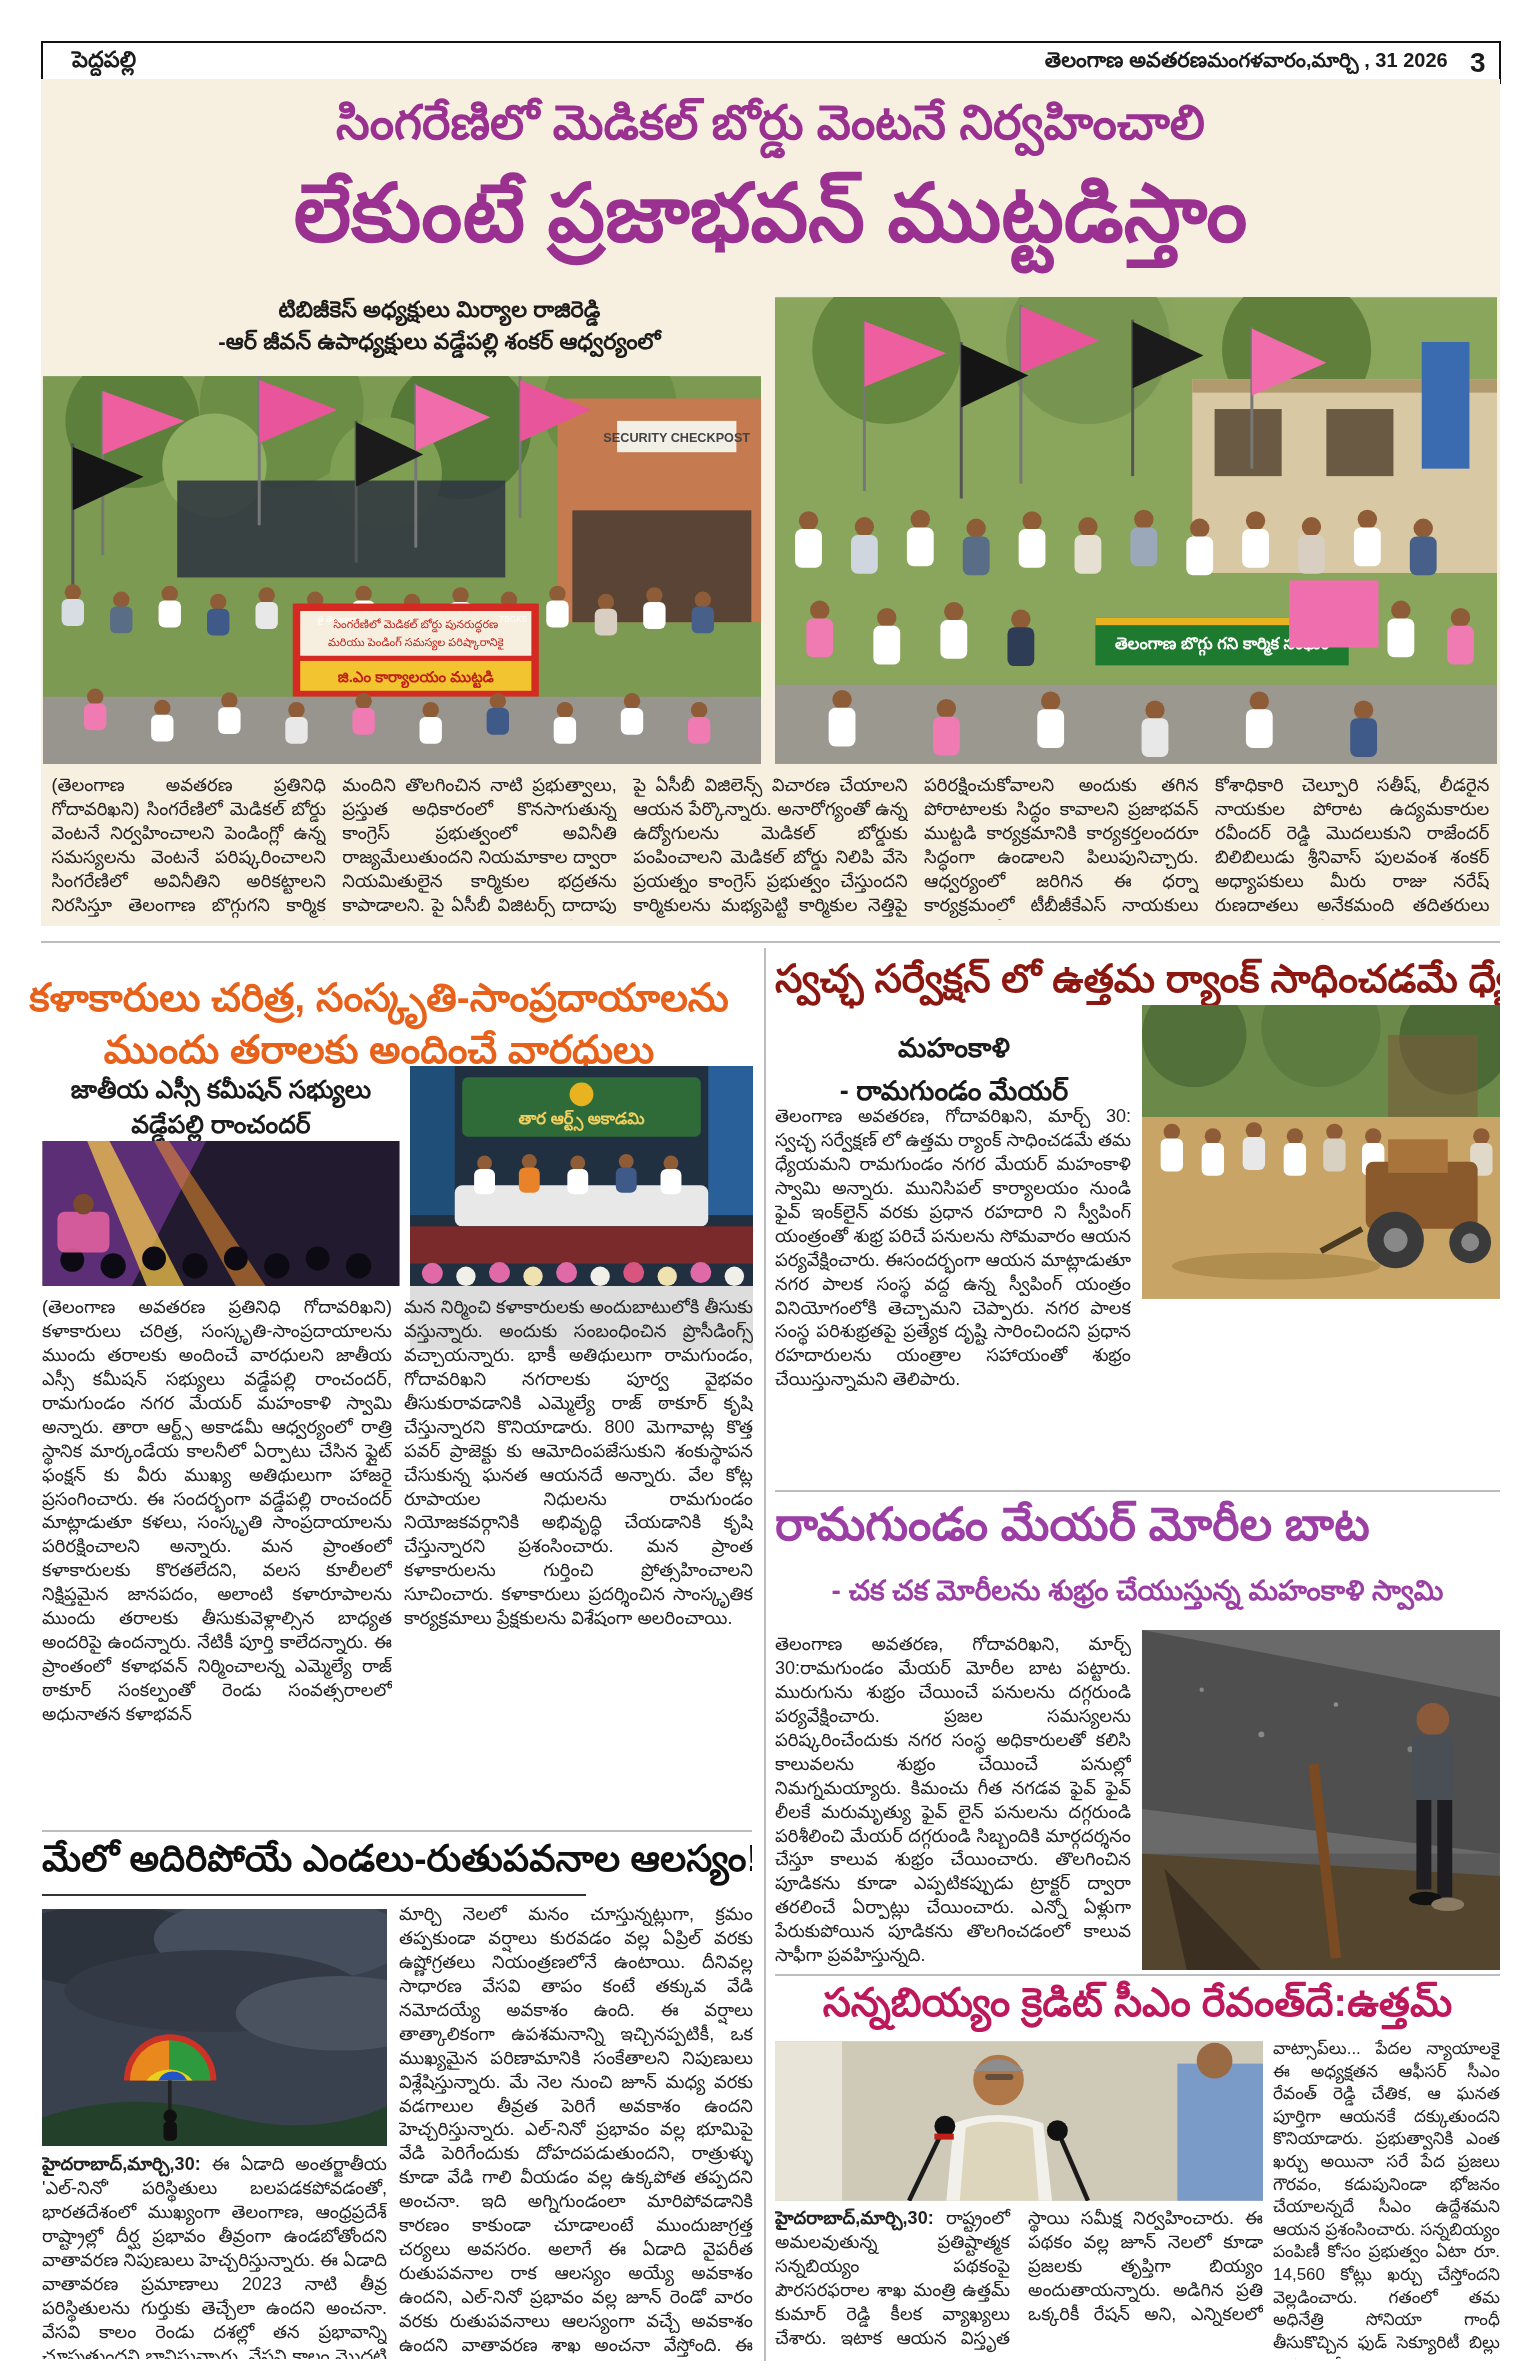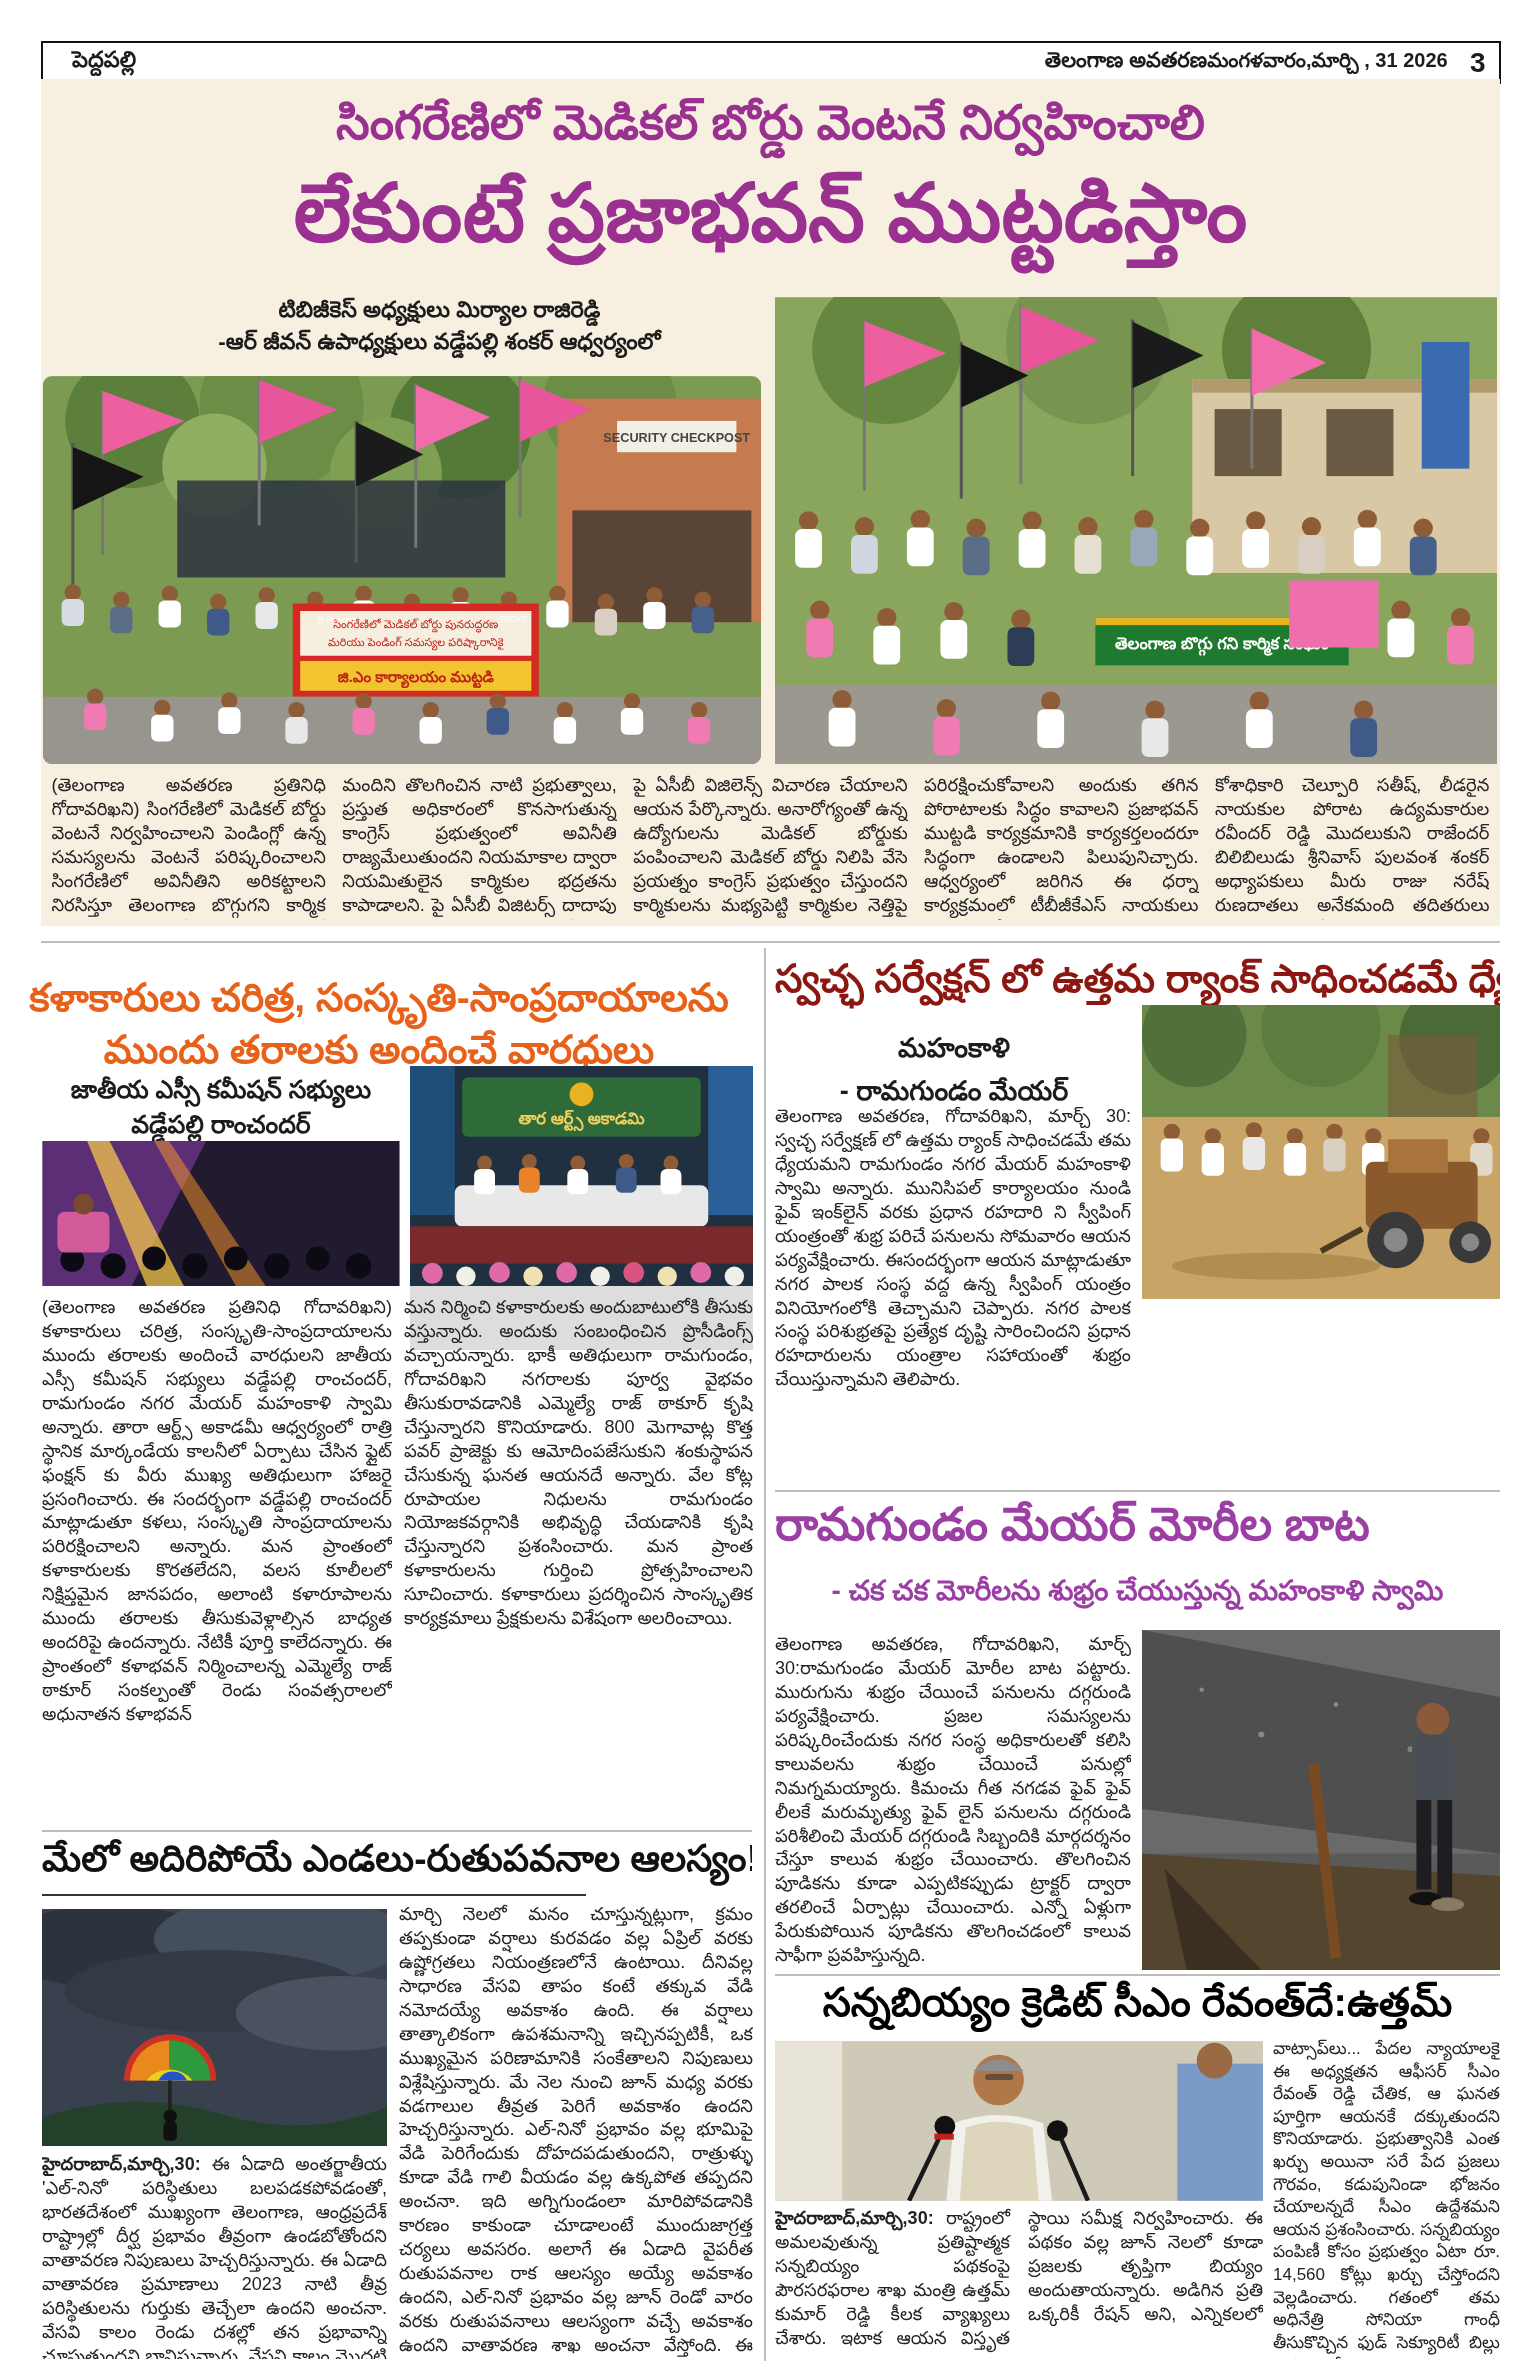--- a/index.html
+++ b/index.html
@@ -37,21 +37,21 @@
                font-size:39px;font-weight:800;white-space:nowrap;overflow:hidden;}
   .swachh-byline{left:775px;top:1027px;width:358px;text-align:center;font-size:27px;font-weight:bold;line-height:1.6;}
   
   .purple-head{left:775px;top:1497px;width:725px;text-align:left;color:#9b3fa5;
                font-size:46px;font-weight:800;white-space:nowrap;overflow:hidden;}
   .purple-sub{left:775px;top:1575px;width:725px;text-align:center;color:#9b3fa5;
               font-size:28px;font-weight:800;white-space:nowrap;overflow:hidden;}
   
   .black-head-left{left:42px;top:1838px;width:710px;text-align:left;color:#111;
                font-size:37px;font-weight:800;white-space:nowrap;overflow:hidden;}
-  .black-head-right{left:775px;top:1980px;width:725px;text-align:center;color:#000000;
+  .black-head-right{left:775px;top:1980px;width:725px;text-align:center;color:#be185d;
                font-size:40px;font-weight:800;white-space:nowrap;overflow:hidden;}
   .rule{left:42px;top:1894px;width:544px;height:2.2px;background:#333;}
   .dateline{font-weight:bold;}
   .two-col{column-count:2;column-gap:18px;}
 </style>
 </head>
 <body>
 
 <div class="page">
 
@@ -63,21 +63,21 @@
   </div>
 
   <div class="abs lead">
     <div class="abs kicker">సింగరేణిలో మెడికల్ బోర్డు వెంటనే నిర్వహించాలి</div>
     <div class="abs banner-head">లేకుంటే ప్రజాభవన్ ముట్టడిస్తాం</div>
     <div class="abs lead-bylines">
       <div>టిబిజీకెస్ అధ్యక్షులు మిర్యాల రాజిరెడ్డి</div>
       <div>-ఆర్ జీవన్ ఉపాధ్యక్షులు వడ్డేపల్లి శంకర్ ఆధ్వర్యంలో</div>
     </div>
 
-    <div class="abs photo" style="left:2.2px;top:297px;width:718px;height:388px;border-radius:9px;">
+    <div class="abs photo" style="left:2.2px;top:297px;width:718px;height:388px;">
       <svg width="718" height="388" viewBox="0 0 963 520">
         <rect width="963" height="520" fill="#7d9a52"></rect>
         <circle cx="120" cy="60" r="90" fill="#5d7f3c"></circle>
           <circle cx="320" cy="40" r="110" fill="#6b8d45"></circle>
         <circle cx="560" cy="70" r="95" fill="#557a38"></circle>
           <circle cx="760" cy="40" r="90" fill="#6b8d45"></circle>
         <circle cx="230" cy="120" r="70" fill="#8fae62"></circle>
           <circle cx="460" cy="130" r="75" fill="#7fa053"></circle>
         <rect x="690" y="30" width="273" height="300" fill="#c57a50"></rect>
         <rect x="710" y="180" width="240" height="150" fill="#5a4436"></rect>

